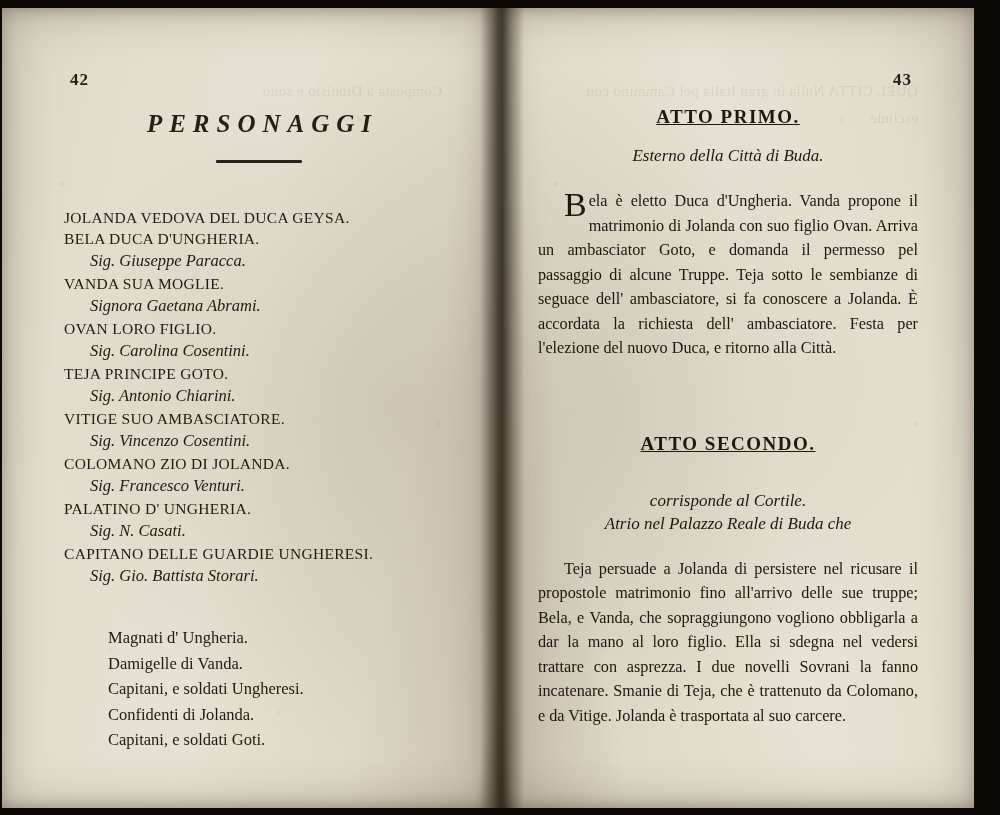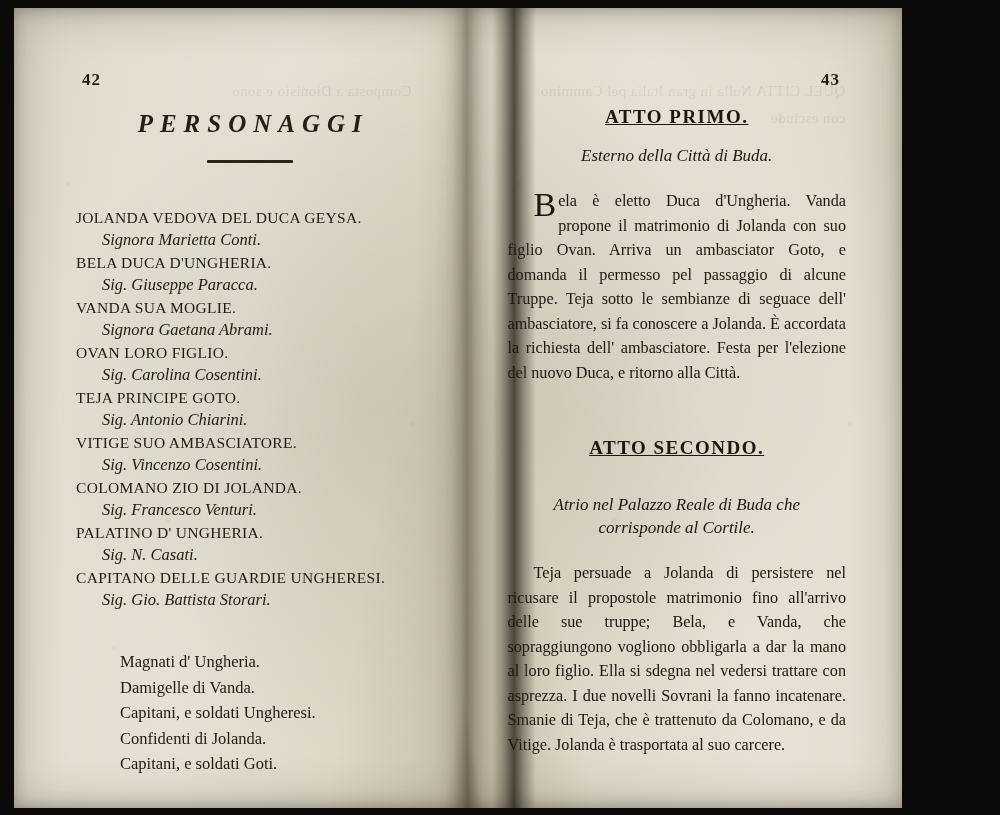--- a/index.html
+++ b/index.html
@@ -17,23 +17,23 @@
   #book {
     position: relative;
     width: 1000px;
     height: 815px;
     background: #0b0a08;
   }
 
   
   .spread {
     position: absolute;
-    left: 14px;
+    left: 2px;
     top: 8px;
-    width: 888px;
+    width: 972px;
     height: 800px;
     display: flex;
     background: #0d0c0a;
   }
 
   .page {
     position: relative;
     box-sizing: border-box;
     overflow: hidden;
   }
@@ -167,21 +167,21 @@
 
   .atto-title {
     text-align: center;
     font-size: 19px;
     color: #1d1710;
     letter-spacing: 1.5px;
     margin: 42px 0 0 0;
     text-decoration: underline;
   }
   .atto-title.second {
-    margin-top: 52px;
+    margin-top: 72px;
     font-weight: bold;
   }
 
   .scene-sub {
     text-align: center;
     font-style: italic;
     font-weight: normal;
     font-size: 17px;
     color: #1d1710;
     margin: 16px 0 0 0;
@@ -230,21 +230,20 @@
     <div class="page page-left">
       <div class="ghost">Composta a Dionisio e sono</div>
 
       <div class="folio folio-left">42</div>
 
       <h1 class="heading-personaggi">PERSONAGGI</h1>
       <div class="rule"></div>
 
       <div class="cast">
         <div class="cast-role">JOLANDA VEDOVA DEL DUCA GEYSA.</div>
-        <div class="cast-actor">Signora Marietta Conti.</div>
 
         <div class="cast-role">BELA DUCA D'UNGHERIA.</div>
         <div class="cast-actor">Sig. Giuseppe Paracca.</div>
 
         <div class="cast-role">VANDA SUA MOGLIE.</div>
         <div class="cast-actor">Signora Gaetana Abrami.</div>
 
         <div class="cast-role">OVAN LORO FIGLIO.</div>
         <div class="cast-actor">Sig. Carolina Cosentini.</div>
 
@@ -284,22 +283,22 @@
       <h2 class="atto-title">ATTO PRIMO.</h2>
       <div class="scene-sub">Esterno della Città di Buda.</div>
 
       <p class="body-par with-drop">
         <span class="dropcap">B</span>
         <span>ela è eletto Duca d'Ungheria. Vanda propone il matrimonio di Jolanda con suo figlio Ovan. Arriva un ambasciator Goto, e domanda il permesso pel passaggio di alcune Truppe. Teja sotto le sembianze di seguace dell' ambasciatore, si fa conoscere a Jolanda. È accordata la richiesta dell' ambasciatore. Festa per l'elezione del nuovo Duca, e ritorno alla Città.</span>
       </p>
 
       <h2 class="atto-title second">ATTO SECONDO.</h2>
       <div class="scene-sub two-line">
+        <div>corrisponde al Cortile.</div>
         <div>Atrio nel Palazzo Reale di Buda che</div>
-        <div>corrisponde al Cortile.</div>
       </div>
 
       <p class="body-par">Teja persuade a Jolanda di persistere nel ricusare il propostole matrimonio fino all'arrivo delle sue truppe; Bela, e Vanda, che sopraggiungono vogliono obbligarla a dar la mano al loro figlio. Ella si sdegna nel vedersi trattare con asprezza. I due novelli Sovrani la fanno incatenare. Smanie di Teja, che è trattenuto da Colomano, e da Vitige. Jolanda è trasportata al suo carcere.</p>
 
       <div class="paper-noise"></div>
       <div class="vignette"></div>
     </div>
 
     <div class="gutter"></div>
   </div>

